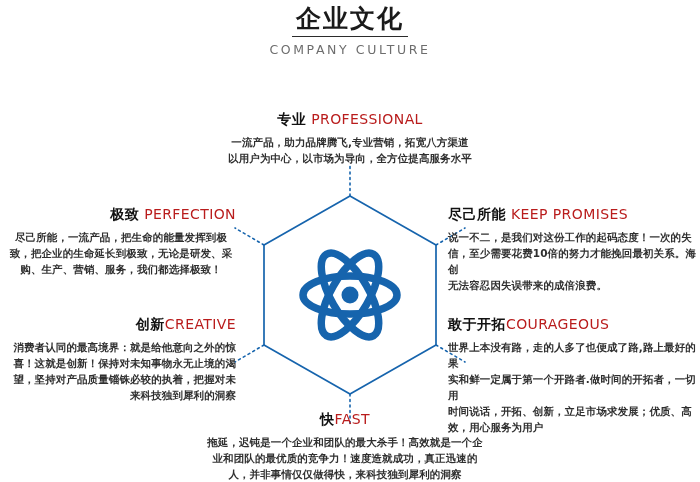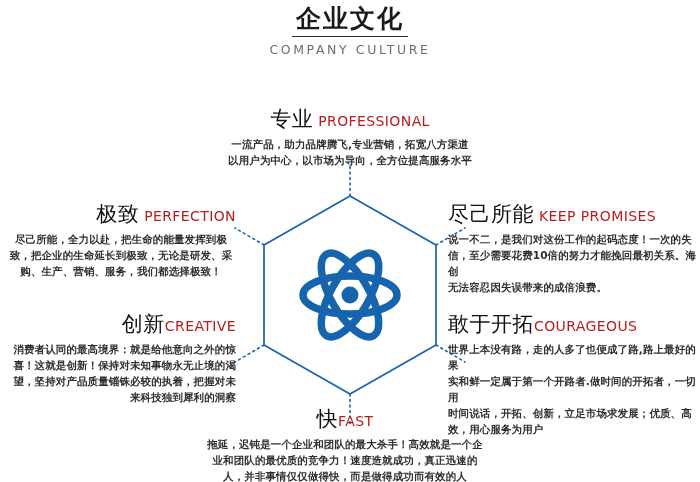--- a/index.html
+++ b/index.html
@@ -54,22 +54,22 @@
 
   
   .block { position: absolute; }
 
   .heading {
     white-space: nowrap;
     line-height: 22px;
     margin-bottom: 4px;
   }
   .heading .cn {
-    font-size: 21px;
-    font-weight: normal;
+    font-size: 14px;
+    font-weight: bold;
     color: #111111;
     letter-spacing: 0.5px;
   }
   .heading .en {
     font-size: 14px;
     font-weight: normal;
     color: #b91c1c;
     letter-spacing: 0.4px;
   }
   .heading .cn + .en.spaced { margin-left: 5px; }
@@ -134,21 +134,21 @@
     <div>一流产品，助力品牌腾飞,专业营销，拓宽八方渠道</div>
     <div>以用户为中心，以市场为导向，全方位提高服务水平</div>
   </div>
 </div>
 
 <div class="block align-right" id="block-perfection">
   <div class="heading">
     <span class="cn">极致</span><span class="en spaced">PERFECTION</span>
   </div>
   <div class="body-text align-center">
-    <div>尽己所能，全力以赴，把生命的能量发挥到极</div>
+    <div>尽己所能，一流产品，把生命的能量发挥到极</div>
     <div>致，把企业的生命延长到极致，无论是研发、采</div>
     <div>购、生产、营销、服务，我们都选择极致！</div>
   </div>
 </div>
 
 <div class="block align-left" id="block-keep">
   <div class="heading">
     <span class="cn">尽己所能</span><span class="en spaced">KEEP PROMISES</span>
   </div>
   <div class="body-text">
@@ -182,15 +182,15 @@
   </div>
 </div>
 
 <div class="block align-center" id="block-fast">
   <div class="heading">
     <span class="cn">快</span><span class="en">FAST</span>
   </div>
   <div class="body-text">
     <div>拖延，迟钝是一个企业和团队的最大杀手！高效就是一个企</div>
     <div>业和团队的最优质的竞争力！速度造就成功，真正迅速的</div>
-    <div>人，并非事情仅仅做得快，而是做得成功而有效的人</div>
+    <div>人，并非事情仅仅做得快，来科技独到犀利的洞察</div>
   </div>
 </div>
 
 </body></html>

